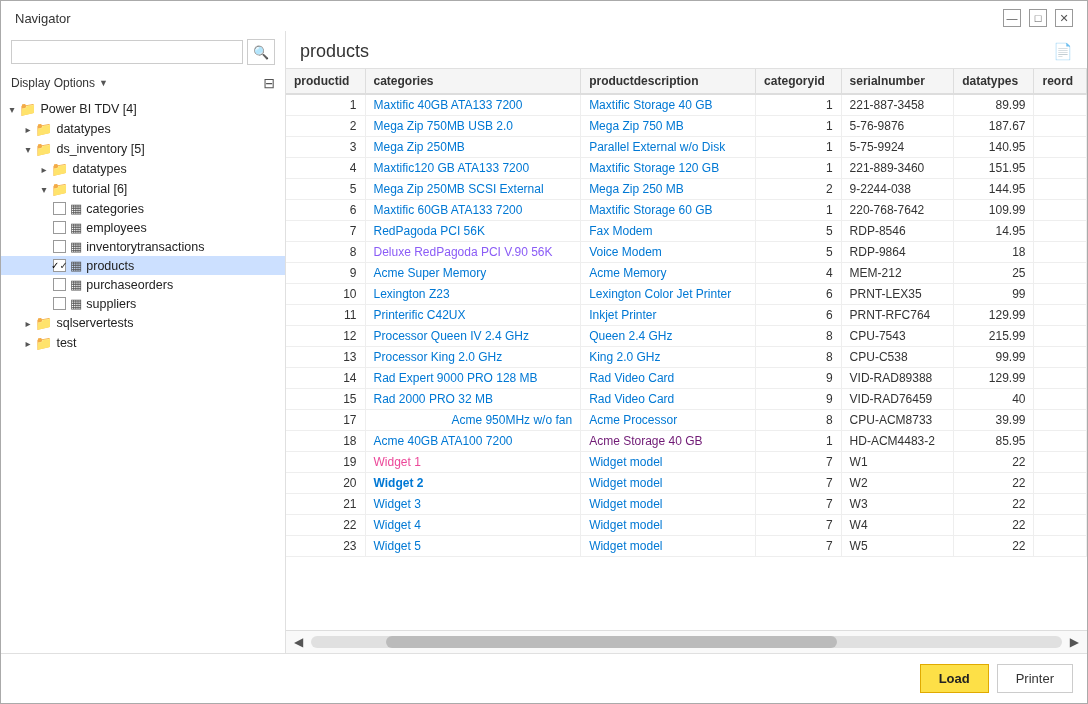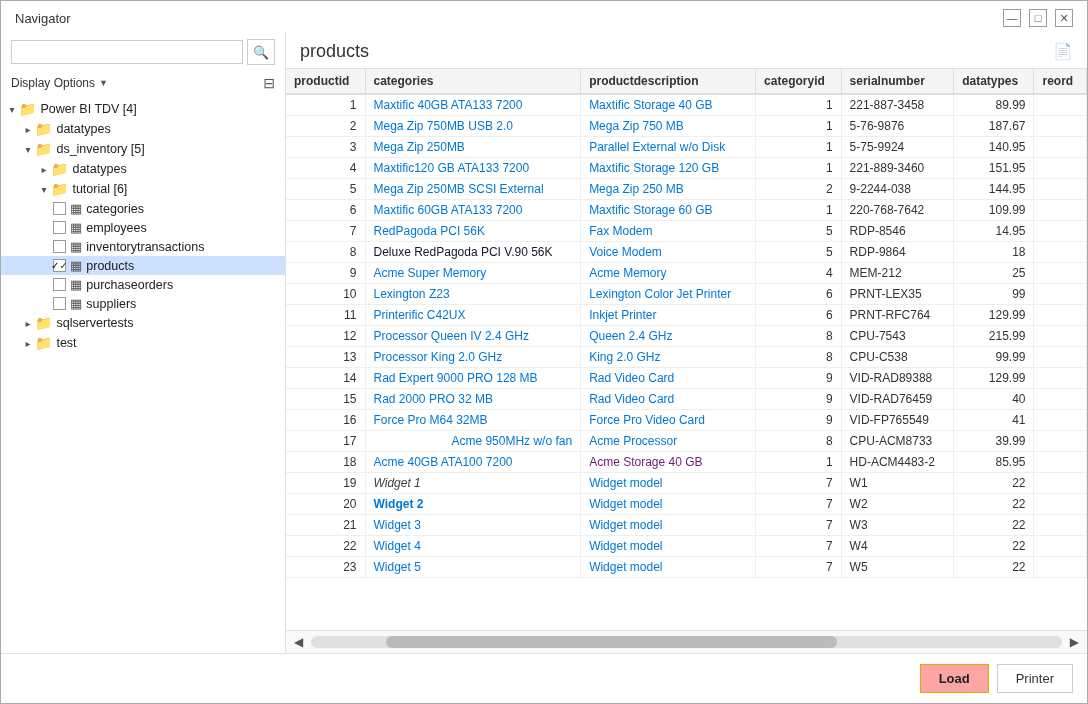--- a/index.html
+++ b/index.html
@@ -270,21 +270,21 @@
     }
     .btn {
       padding: 6px 18px;
       font-size: 13px;
       cursor: pointer;
       border: 1px solid #ccc;
       background: #fff;
       color: #333;
     }
     .btn.primary {
-      background: #fca5a5;
+      background: #fde047;
       border-color: #e0aa00;
       color: #222;
       font-weight: 600;
     }
     
     .table-container::-webkit-scrollbar { width: 10px; height: 10px; }
     .table-container::-webkit-scrollbar-track { background: #f0f0f0; }
     .table-container::-webkit-scrollbar-thumb { background: #bbb; border-radius: 4px; }
   </style>
 </head>
@@ -475,21 +475,21 @@
                 <td class="num">7</td>
                 <td style="color: rgb(0, 120, 212);">RedPagoda PCI 56K</td>
                 <td style="color: rgb(0, 120, 212);">Fax Modem</td>
                 <td class="num">5</td>
                 <td>RDP-8546</td>
                 <td class="num">14.95</td>
                 <td></td>
               </tr>
               <tr>
                 <td class="num">8</td>
-                <td style="color: #0f172a;">Deluxe RedPagoda PCI V.90 56K</td>
+                <td style="color: #8b5cf6;">Deluxe RedPagoda PCI V.90 56K</td>
                 <td style="color: rgb(0, 120, 212);">Voice Modem</td>
                 <td class="num">5</td>
                 <td>RDP-9864</td>
                 <td class="num">18</td>
                 <td></td>
               </tr>
               <tr>
                 <td class="num">9</td>
                 <td style="color: rgb(0, 120, 212);">Acme Super Memory</td>
                 <td style="color: rgb(0, 120, 212);">Acme Memory</td>
@@ -546,49 +546,40 @@
               <tr>
                 <td class="num">15</td>
                 <td style="color: rgb(0, 120, 212);">Rad 2000 PRO 32 MB</td>
                 <td style="color: rgb(0, 120, 212);">Rad Video Card</td>
                 <td class="num">9</td>
                 <td>VID-RAD76459</td>
                 <td class="num">40</td>
                 <td></td>
               </tr>
               <tr>
-                <td class="num">16</td>
-                <td style="color: rgb(0, 120, 212);">Force Pro M64 32MB</td>
-                <td style="color: rgb(0, 120, 212);">Force Pro Video Card</td>
-                <td class="num">9</td>
-                <td>VID-FP765549</td>
-                <td class="num">41</td>
-                <td></td>
-              </tr>
-              <tr>
                 <td class="num">17</td>
                 <td style="color: rgb(0, 120, 212); text-align: right;">Acme 950MHz w/o fan</td>
                 <td style="color: rgb(0, 120, 212);">Acme Processor</td>
                 <td class="num">8</td>
                 <td>CPU-ACM8733</td>
                 <td class="num">39.99</td>
                 <td></td>
               </tr>
               <tr>
                 <td class="num">18</td>
                 <td style="color: rgb(0, 120, 212);">Acme 40GB ATA100 7200</td>
                 <td style="color: #701a75;">Acme Storage 40 GB</td>
                 <td class="num">1</td>
                 <td>HD-ACM4483-2</td>
                 <td class="num">85.95</td>
                 <td></td>
               </tr>
               <tr>
                 <td class="num">19</td>
-                <td style="color: #404040; font-style: italic;">Widget 1</td>
+                <td style="color: #ec4899;">Widget 1</td>
                 <td style="color: rgb(0, 120, 212);">Widget model</td>
                 <td class="num">7</td>
                 <td>W1</td>
                 <td class="num">22</td>
                 <td></td>
               </tr>
               <tr>
                 <td class="num">20</td>
                 <td style="color: rgb(0, 120, 212); font-weight: bold;">Widget 2</td>
                 <td style="color: rgb(0, 120, 212);">Widget model</td>

